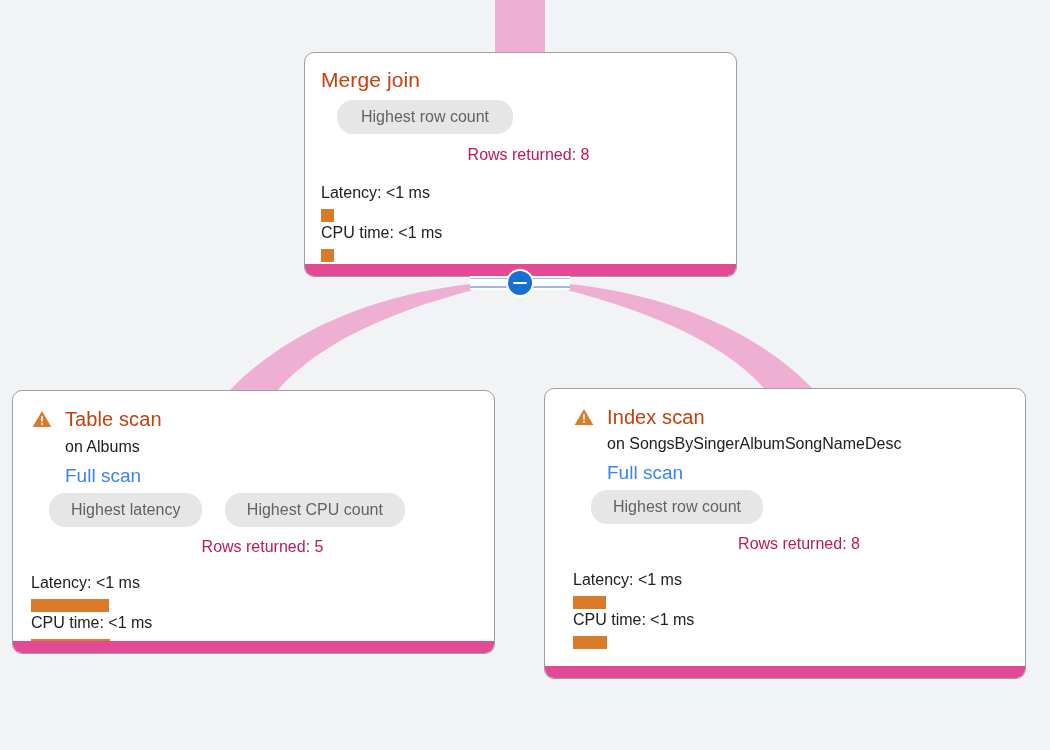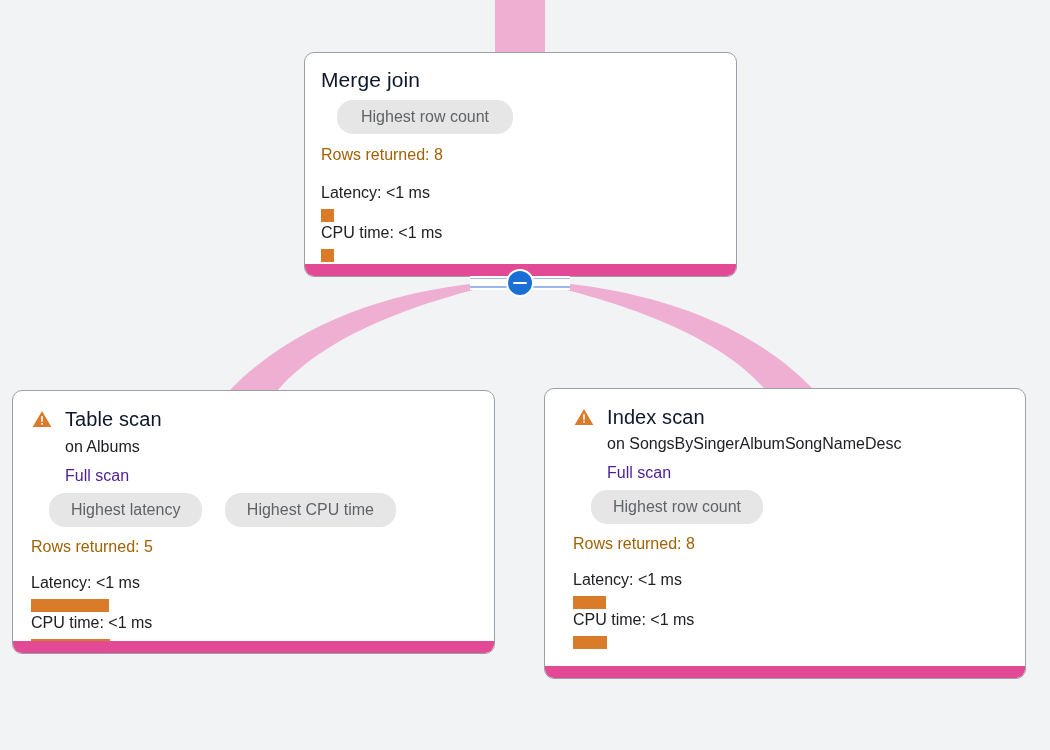--- a/index.html
+++ b/index.html
@@ -20,40 +20,40 @@
     box-sizing:border-box;
     overflow:hidden;
     z-index:3;
   }
   .node-body{padding:0;position:relative;height:100%;box-sizing:border-box;}
   .footer-bar{position:absolute;left:0;right:0;bottom:0;height:12px;background:#e24a96;}
 
   .title-row{display:flex;align-items:flex-start;}
   .warn-icon{flex:0 0 auto;margin-right:12px;}
   .node-title{
-    font-size:20px;color:#0f172a;font-weight:400;
+    font-size:20px;color:#c2410c;font-weight:400;
     line-height:22px;letter-spacing:0.1px;
   }
   .node-sub{
     font-size:16px;color:#202124;line-height:21px;
   }
   .node-sub2{
-    font-size:16px;color:#4c1d95;line-height:21px;
+    font-size:19px;color:#3b82f6;line-height:21px;
   }
   .badge{
     display:inline-block;
     background:#e6e6e6;
     color:#5f6368;
     border-radius:16px;
     font-size:16px;
     line-height:20px;
     padding:7px 22px;
     margin-top:7px;
   }
-  .rows-line{font-size:16px;color:#a16207;line-height:22px;}
+  .rows-line{font-size:16px;color:#be185d;line-height:22px;text-align:center;}
   .metrics{display:flex;flex-direction:column;}
   .metric-label{font-size:16px;color:#202124;line-height:22px;white-space:nowrap;}
   .metric-bar{height:13px;background:#d97b29;margin-top:5px;}
 
   
   #node-merge{left:304px;top:52px;width:433px;height:225px;}
   #node-merge .inner{padding:16px 0 0 16px;}
   #node-merge .node-title{font-size:21px;}
   #node-merge .badge{margin-left:16px;margin-top:9px;padding:7px 24px;}
   #node-merge .rows-line{margin-top:10px;}
@@ -173,21 +173,21 @@
               <rect x="11.1" y="16.3" width="1.8" height="1.9" fill="#ffffff"></rect>
             </svg>
           </span>
           <div class="title-text-block">
             <div class="node-title">Table scan</div>
             <div class="node-sub" style="margin-top:6px;">on Albums</div>
             <div class="node-sub2" style="margin-top:8px;">Full scan</div>
           </div>
         </div>
         <div class="badge">Highest latency</div>
-        <div class="badge">Highest CPU time</div>
+        <div class="badge">Highest CPU count</div>
         <div class="rows-line">Rows returned: 5</div>
         <div class="metrics">
           <div class="m1">
             <div class="metric-label">Latency: &lt;1 ms</div>
             <div class="metric-bar bar-lat" style="width: 78px; background: rgb(217, 123, 41);"></div>
           </div>
           <div>
             <div class="metric-label">CPU time: &lt;1 ms</div>
             <div class="metric-bar bar-cpu" style="width: 79px; background: rgb(217, 123, 41);"></div>
           </div>

